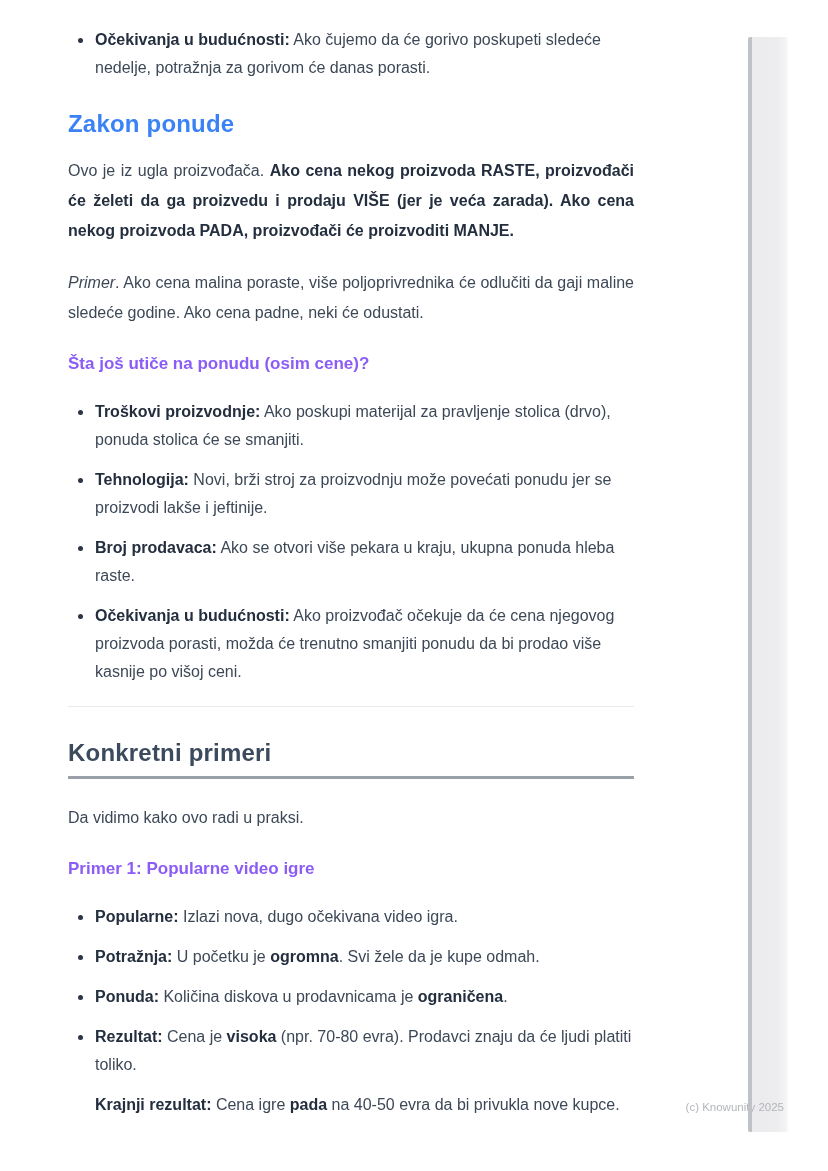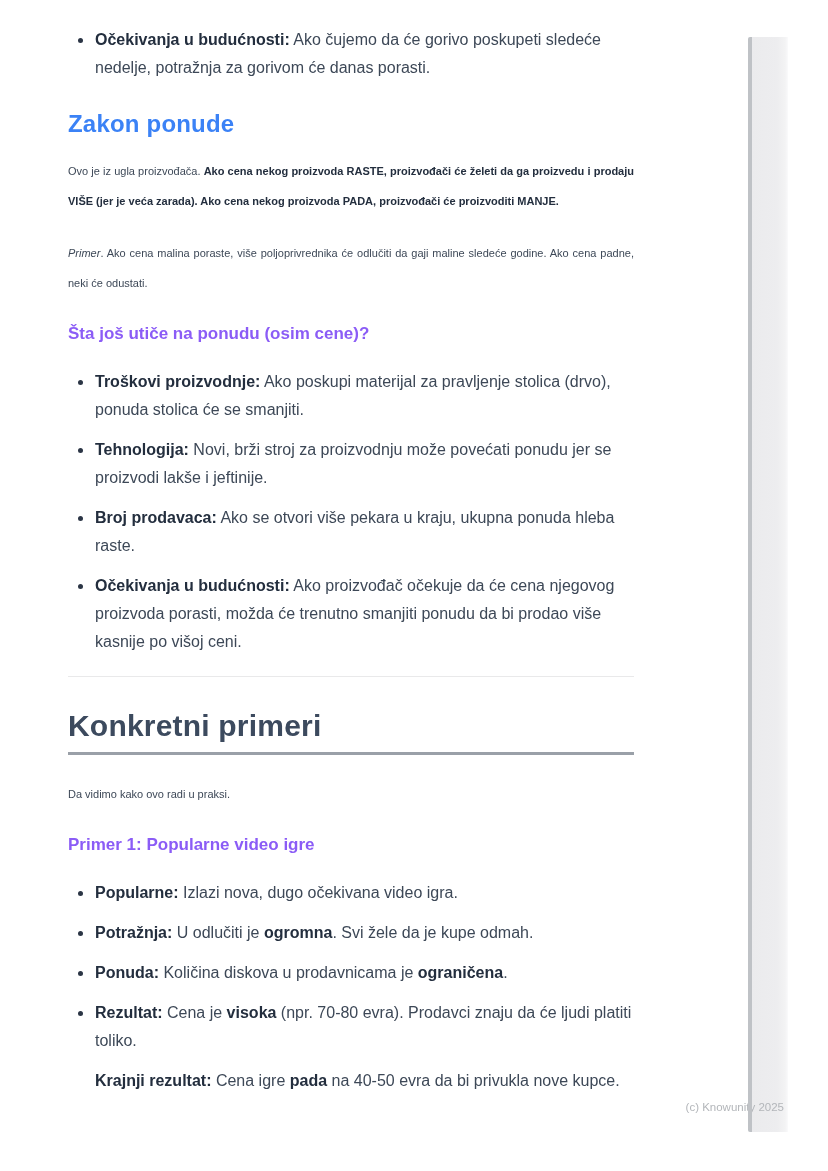--- a/index.html
+++ b/index.html
@@ -29,38 +29,38 @@
     position: absolute;
     left: 10px; top: 12px;
     width: 5px; height: 5px;
     border-radius: 50%;
     background: #2b3545;
   }
   strong { color: #232e3e; font-weight: bold; }
   em { font-style: italic; }
   h1, h2, h3 { margin: 0; font-weight: bold; }
   h1.big-heading {
-    font-size: 30px;
+    font-size: 24px;
     color: #3c4a5e;
     margin-top: 32px;
     letter-spacing: 0.2px;
   }
   h2.section-heading {
     font-size: 24px;
     color: #3b82f6;
     margin: 28px 0 18px 0;
     letter-spacing: 0.2px;
   }
   h3.sub-heading {
     font-size: 17px;
     color: #8b5cf6;
     margin: 26px 0 24px 0;
   }
   p.body-para {
-    font-size: 11px;
+    font-size: 16px;
     line-height: 30px;
     margin: 8px 0 22px 0;
   }
   p.just { text-align: justify; }
   hr.rule-light {
     border: none;
     height: 1px;
     background: #e9e9ea;
     margin: 20px 0 0 0;
   }
@@ -122,21 +122,21 @@
 
   <h1 class="big-heading">Konkretni primeri</h1>
   <div class="rule-dark"></div>
 
   <p class="body-para">Da vidimo kako ovo radi u praksi.</p>
 
   <h3 class="sub-heading">Primer 1: Popularne video igre</h3>
 
   <ul class="bullets">
       <li class="li"><span class="dot"></span><span><strong>Popularne:</strong><span> Izlazi nova, dugo očekivana video igra.</span></span></li>
-      <li class="li"><span class="dot"></span><span><strong>Potražnja:</strong><span> U odlučiti je </span><strong>ogromna</strong><span>. Svi žele da je kupe odmah.</span></span></li>
+      <li class="li"><span class="dot"></span><span><strong>Potražnja:</strong><span> U početku je </span><strong>ogromna</strong><span>. Svi žele da je kupe odmah.</span></span></li>
       <li class="li"><span class="dot"></span><span><strong>Ponuda:</strong><span> Količina diskova u prodavnicama je </span><strong>ograničena</strong><span>.</span></span></li>
       <li class="li"><span class="dot"></span><span><strong>Rezultat:</strong><span> Cena je </span><strong>visoka</strong><span> (npr. 70-80 evra). Prodavci znaju da će ljudi platiti toliko.</span></span></li>
       <li class="li"><span><strong>Krajnji rezultat:</strong><span> Cena igre </span><strong>pada</strong><span> na 40-50 evra da bi privukla nove kupce.</span></span></li>
     </ul>
 
 </div>
 
 <div class="next-page-fill"></div>
 <div class="watermark">(c) Knowunity 2025</div>
 <div class="next-page-border"></div>

